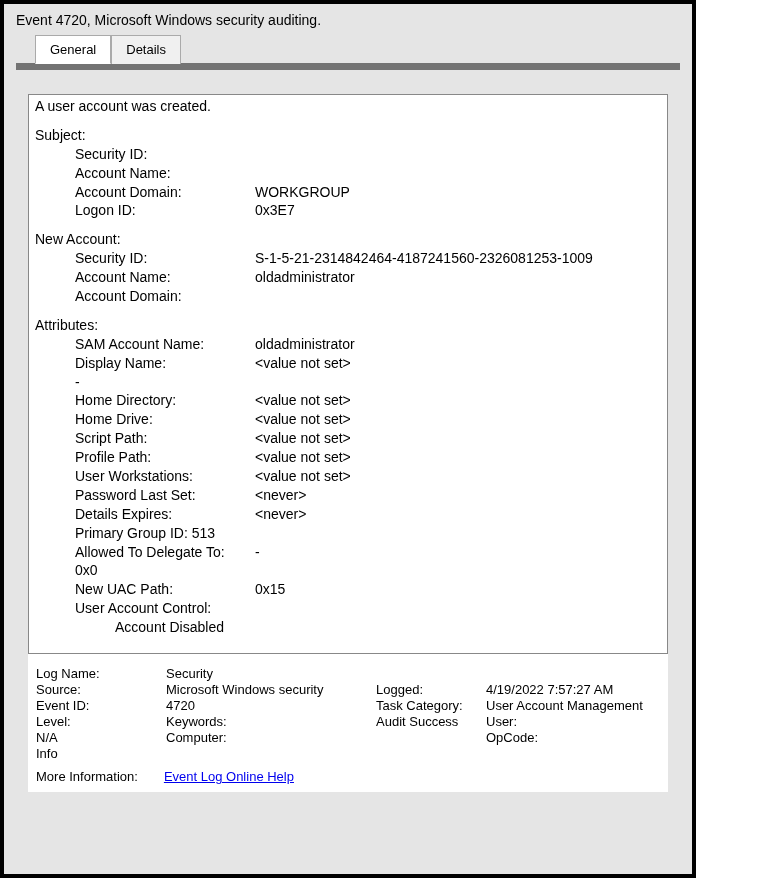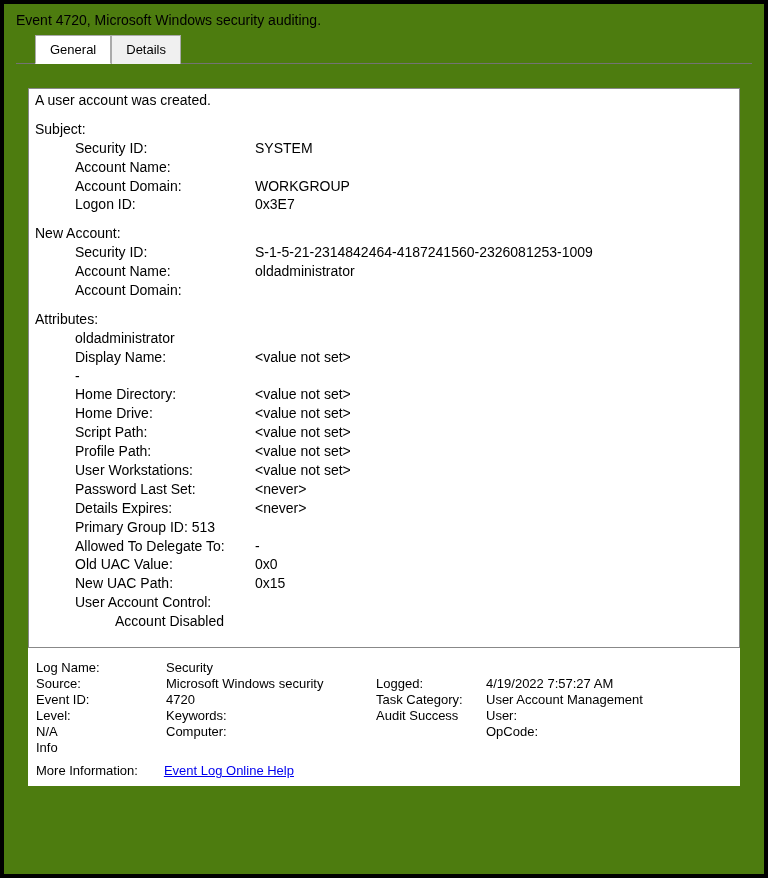--- a/index.html
+++ b/index.html
@@ -10,33 +10,33 @@
     body {
       font-family: "Segoe UI", Tahoma, sans-serif;
       font-size: 13px;
       background: #fff;
       width: 768px;
       height: 878px;
       overflow: hidden;
     }
     .outer-border {
       border: 4px solid #000;
-      width: 768px;
+      width: 696px;
       height: 878px;
       position: relative;
-      background: #4d7c0f;
+      background: #e5e5e5;
     }
     .title-row {
       padding: 8px 12px 6px 12px;
       font-size: 14px;
       color: #000;
     }
     .tabs {
       display: flex;
-      border-bottom: 1px solid #737373;
+      border-bottom: 7px solid #737373;
       margin: 0 12px;
       position: relative;
       padding-left: 19px;
     }
     .tab {
       padding: 6px 14px;
       border: 1px solid #aaa;
       border-bottom: none;
       background: #f0f0f0;
       margin-right: 0;
@@ -116,21 +116,20 @@
   </div>
 
   <div class="content-area">
 
     <div class="description-box">
       <div>A user account was created.</div>
 
       <div class="section-label">Subject:</div>
       <div class="indent kv-row">
         <span class="kv-key">Security ID:</span>
-        <span class="kv-val">SYSTEM</span>
       </div>
       <div class="indent kv-row">
         <span class="kv-key">Account Name:</span>
         <span class="kv-val"></span>
       </div>
       <div class="indent kv-row">
         <span class="kv-key">Account Domain:</span>
         <span class="kv-val">WORKGROUP</span>
       </div>
       <div class="indent kv-row">
@@ -147,20 +146,21 @@
         <span class="kv-key">Account Name:</span>
         <span class="kv-val">oldadministrator</span>
       </div>
       <div class="indent kv-row">
         <span class="kv-key">Account Domain:</span>
         <span class="kv-val"></span>
       </div>
 
       <div class="section-label">Attributes:</div>
       <div class="indent kv-row">
+        <span class="kv-key">SAM Account Name:</span>
         <span class="kv-val">oldadministrator</span>
       </div>
       <div class="indent kv-row">
         <span class="kv-key">Display Name:</span>
         <span class="kv-val">&lt;value not set&gt;</span>
       </div>
       <div class="indent kv-row">
         <span class="kv-val">-</span>
       </div>
       <div class="indent kv-row">
@@ -190,21 +190,20 @@
       <div class="indent kv-row">
         <span class="kv-key">Details Expires:</span>
         <span class="kv-val">&lt;never&gt;</span>
       </div>
       <div class="indent">Primary Group ID: 513</div>
       <div class="indent kv-row">
         <span class="kv-key">Allowed To Delegate To:</span>
         <span class="kv-val">-</span>
       </div>
       <div class="indent kv-row">
-        <span class="kv-key">Old UAC Value:</span>
         <span class="kv-val">0x0</span>
       </div>
       <div class="indent kv-row">
         <span class="kv-key">New UAC Path:</span>
         <span class="kv-val">0x15</span>
       </div>
       <div class="indent">User Account Control:</div>
       <div class="indent2">Account Disabled</div>
     </div>
 

